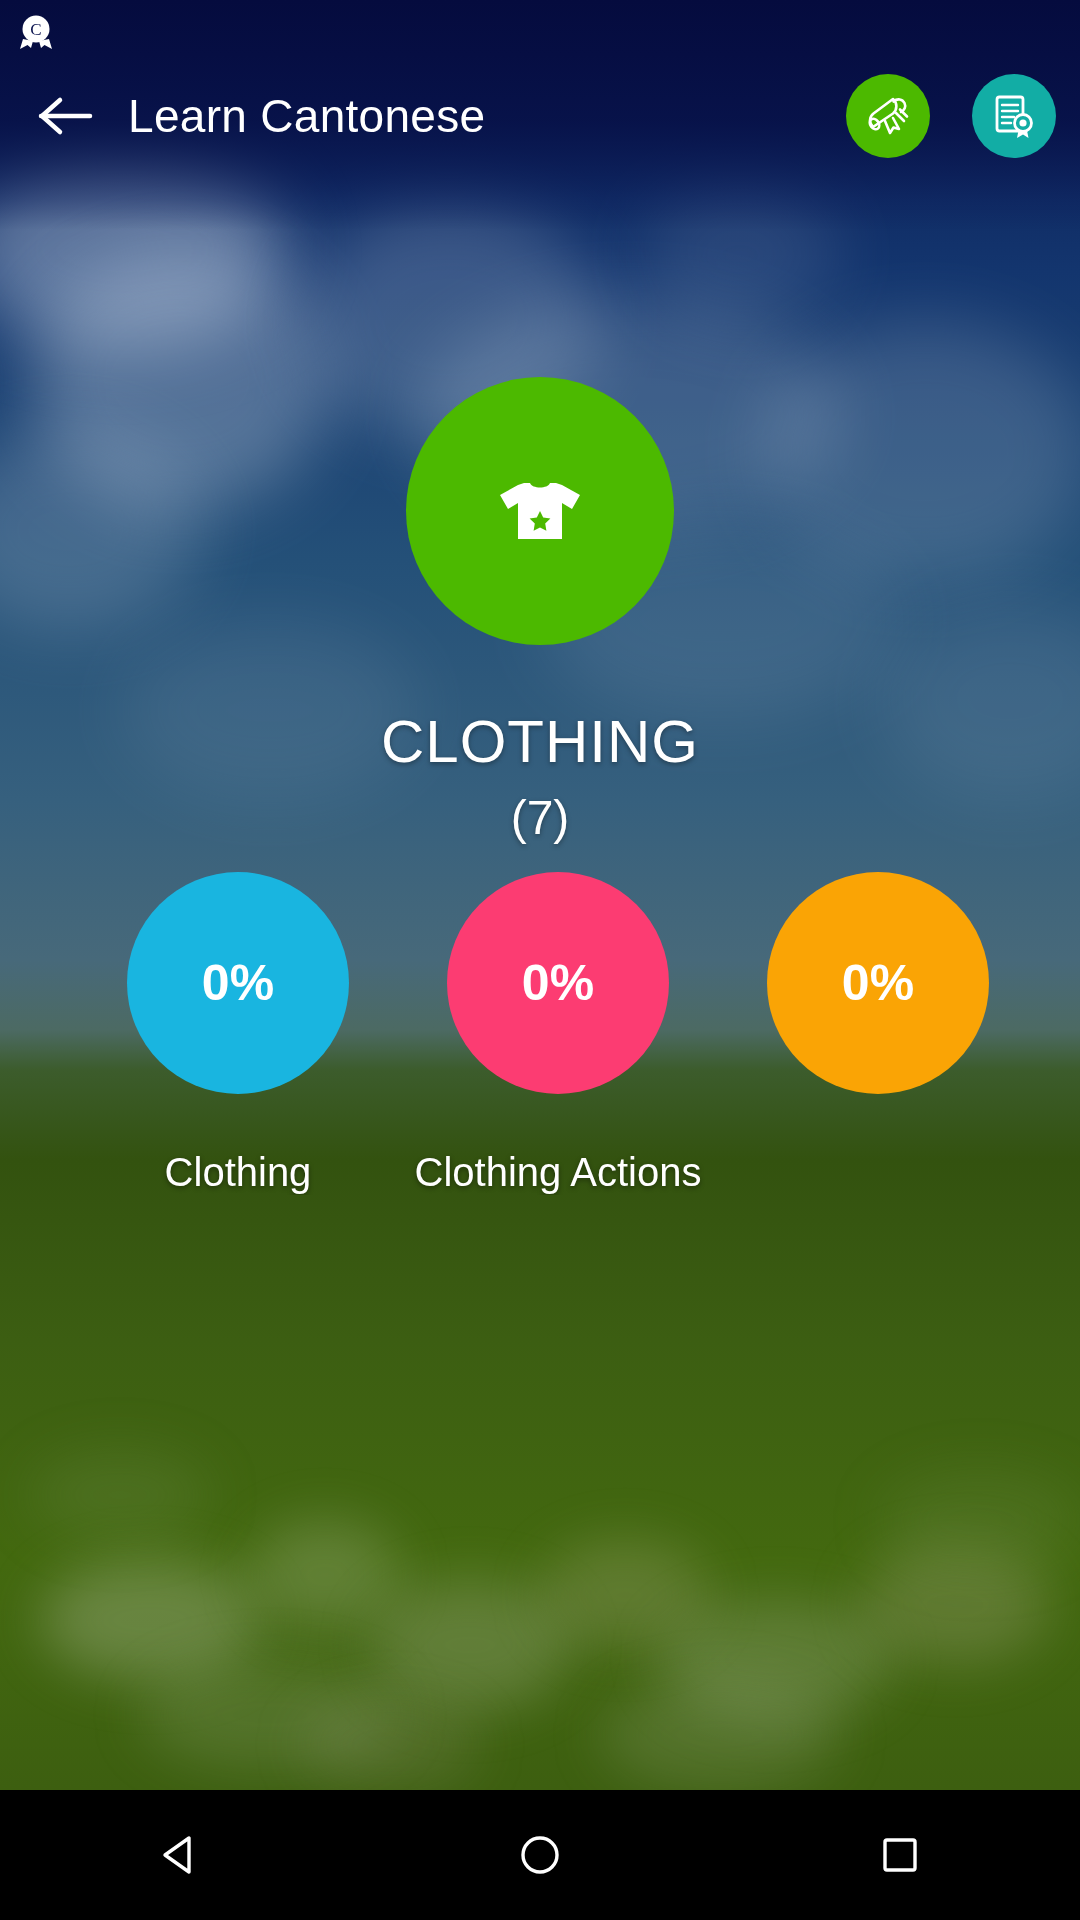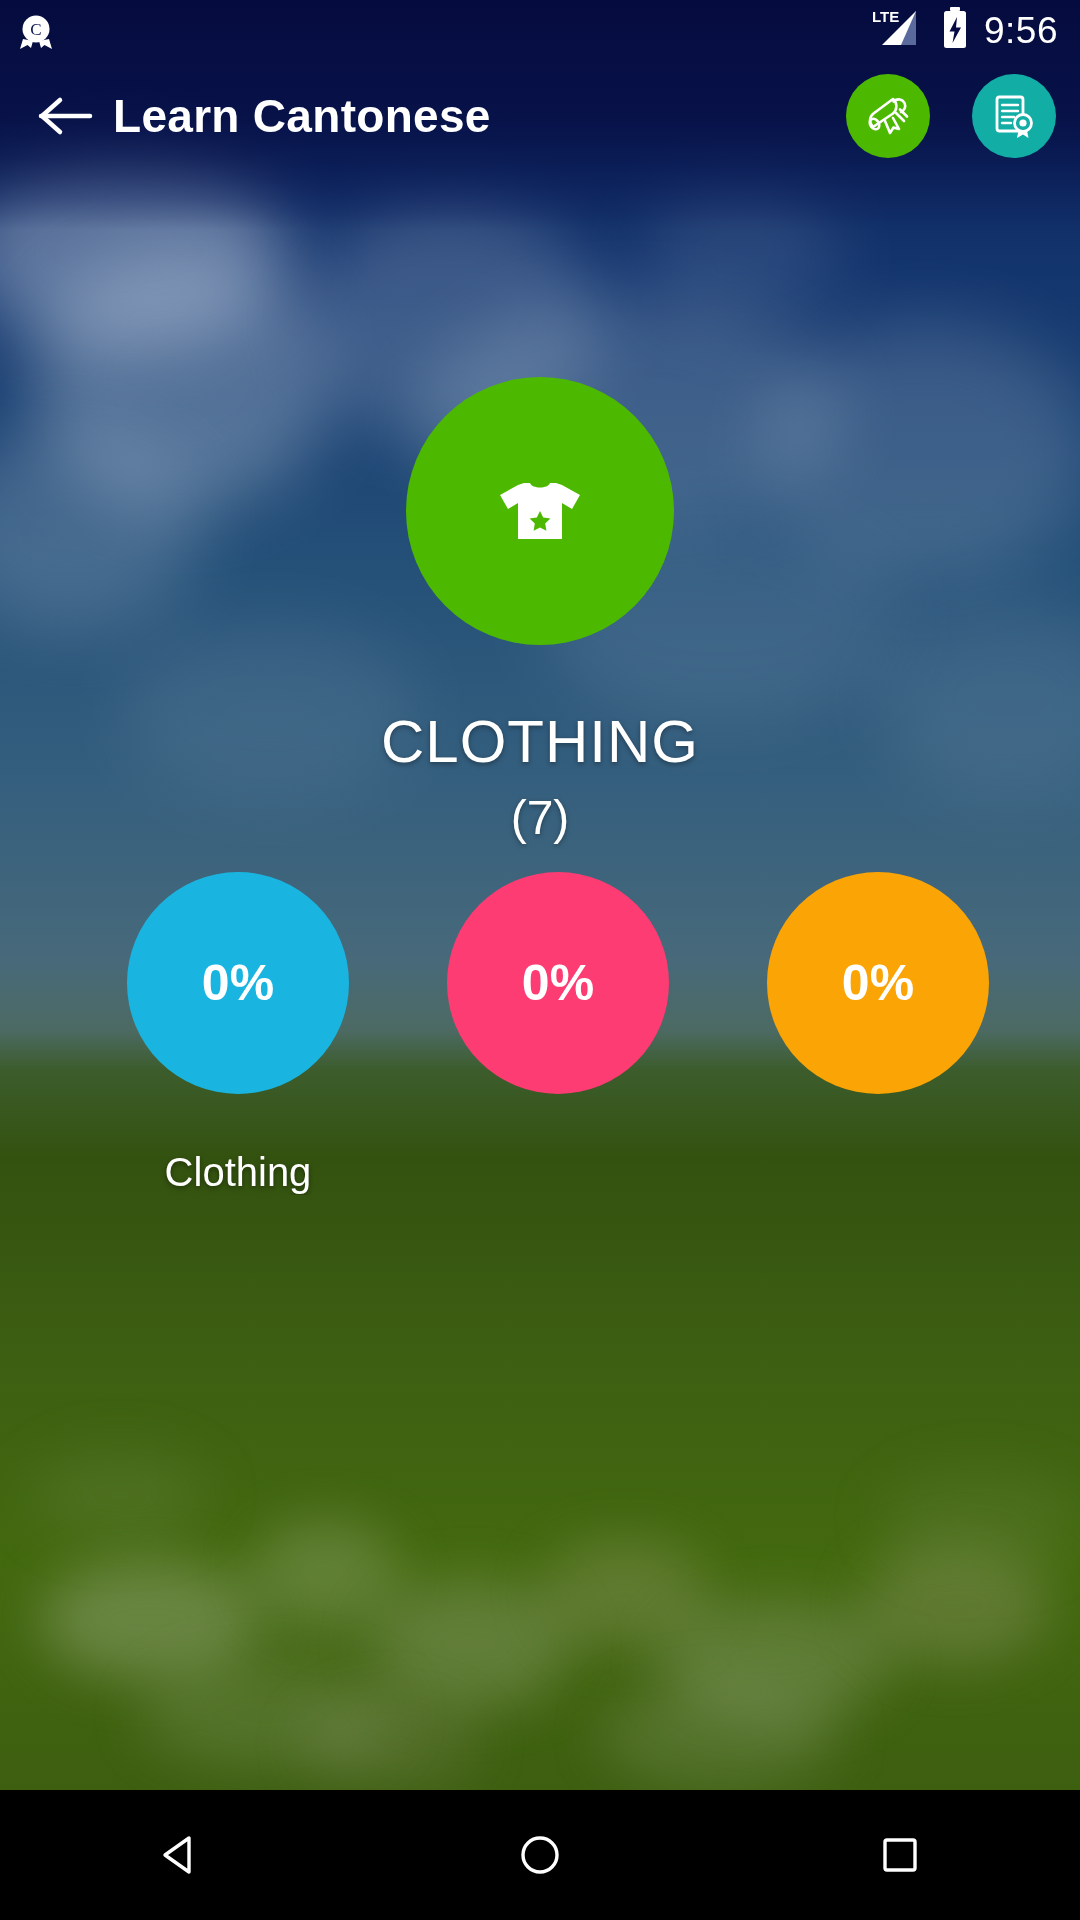--- a/index.html
+++ b/index.html
@@ -104,24 +104,24 @@
     display:flex; align-items:center;
     padding:0 24px 0 34px;
     z-index:30;
   }
   .back-btn {
     width:64px; height:64px;
     display:flex; align-items:center; justify-content:center;
     cursor:pointer; flex:0 0 auto;
   }
   .appbar-title {
-    margin-left:15px;
+    margin-left:30px;
     color:#fff;
     font-size:46px;
-    font-weight:bold;
+    font-weight:normal;
     letter-spacing:0.3px;
     white-space:nowrap;
   }
   .appbar-actions {
     margin-left:auto;
     display:flex; align-items:center; gap:42px;
   }
   .action-circle {
     width:84px; height:84px; border-radius:50%;
     display:flex; align-items:center; justify-content:center;
@@ -237,37 +237,20 @@
     <div class="sb-left">
       <span class="notif-badge">
         <svg width="44" height="44" viewBox="0 0 44 44">
           <path d="M9 31 L6 41 L13.5 37 L17 40 L19 33 Z" fill="#fff"></path>
           <path d="M35 31 L38 41 L30.5 37 L27 40 L25 33 Z" fill="#fff"></path>
           <circle cx="22" cy="21" r="13.5" fill="#fff"></circle>
           <text x="22" y="27" font-family="Liberation Serif, serif" font-size="17" fill="#0b1450" text-anchor="middle">C</text>
         </svg>
       </span>
     </div>
-    <div class="sb-right">
-      <span>
-        <svg width="56" height="42" viewBox="0 0 56 42">
-          <text x="2" y="15" font-family="Liberation Sans, sans-serif" font-size="15" font-weight="bold" fill="#fff">LTE</text>
-          <path d="M46 4 L46 38 L12 38 Z" fill="#ffffff"></path>
-          <path d="M46 4 L46 38 L31 38 Z" fill="#5b6a9c"></path>
-        </svg>
-      </span>
-      <span>
-        <svg width="30" height="44" viewBox="0 0 30 44">
-          <rect x="10" y="1" width="10" height="4" rx="1" fill="#fff"></rect>
-          <rect x="4" y="5" width="22" height="37" rx="2.5" fill="#fff"></rect>
-          <path d="M17 11 L9.5 25.5 L14.5 25.5 L12.5 37 L21 21.5 L16 21.5 Z" fill="#060B44"></path>
-        </svg>
-      </span>
-      <span class="sb-time">9:56</span>
-    </div>
   </div>
 
   <div class="appbar">
     <div class="back-btn">
       <svg width="56" height="44" viewBox="0 0 56 44">
         <path d="M3 22 L52 22" stroke="#fff" stroke-width="4.5" stroke-linecap="round"></path>
         <path d="M22 6 L4 22 L22 38" stroke="#fff" stroke-width="4.5" fill="none" stroke-linecap="round" stroke-linejoin="round"></path>
       </svg>
     </div>
     <div class="appbar-title">Learn Cantonese</div>
@@ -322,20 +305,21 @@
         <div class="lesson-circle" style="background:#19B5E0">
           <span>0%</span>
         </div>
         <div class="lesson-label">Clothing</div>
       </div>
 
       <div class="lesson-item">
         <div class="lesson-circle" style="background:#FC3C72">
           <span>0%</span>
         </div>
+        <div class="lesson-label">Clothing Actions</div>
       </div>
 
       <div class="lesson-item">
         <div class="lesson-circle" style="background:#FAA405">
           <span>0%</span>
         </div>
       </div>
 
     </div>
   </div>

